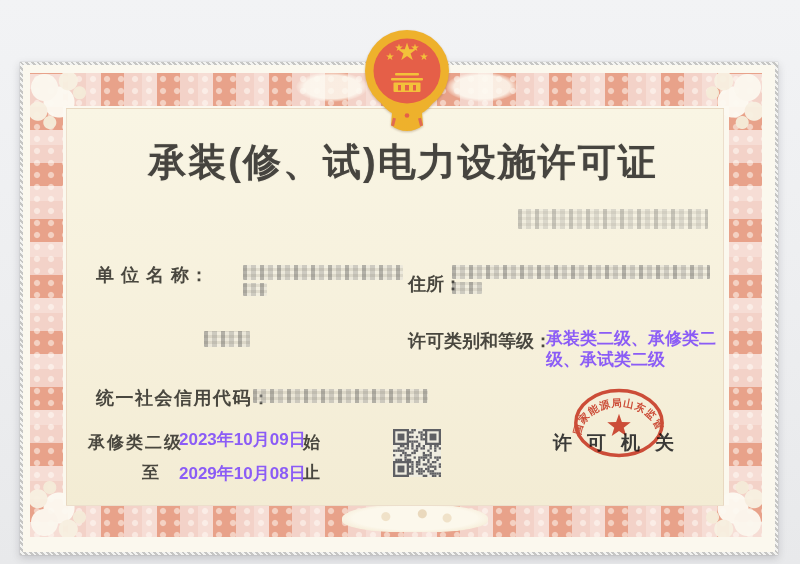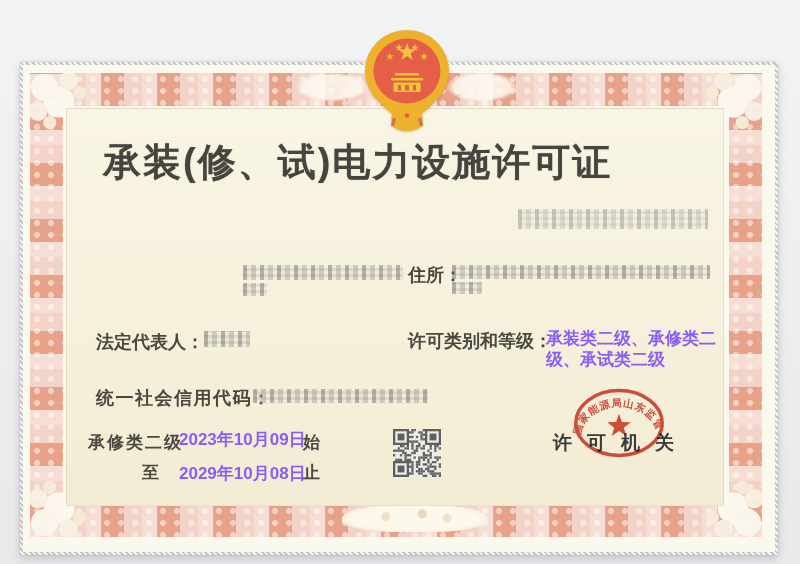--- a/index.html
+++ b/index.html
@@ -61,21 +61,21 @@
   
   .inner{
     position:absolute;left:66px;top:108px;width:656px;height:396px;
     background:linear-gradient(180deg,#f9f5e4 0%,#f6f0db 60%,#f3ecd4 100%);
     border:1px solid rgba(205,165,145,.28);
   }
   
   .emblem{position:absolute;left:362px;top:27px;width:90px;height:106px;filter:drop-shadow(0 1px 1px rgba(120,80,40,.35));}
   
   .title{
-    position:absolute;left:103px;top:137px;width:600px;text-align:left;
+    position:absolute;left:103px;top:137px;width:600px;text-align:center;
     font-size:38px;font-weight:700;letter-spacing:2px;color:#46443f;
     text-shadow:0 0 1px rgba(70,68,63,.4);
   }
   .lbl{position:absolute;font-size:18px;font-weight:700;color:#49473f;white-space:nowrap;}
   .val{position:absolute;font-size:17px;font-weight:600;color:#8b5cf6;}
   
   .mosaic{
     position:absolute;border-radius:1px;opacity:.78;
     background-image:
       repeating-linear-gradient(90deg,rgba(72,72,74,.50) 0 4px,rgba(150,150,152,.16) 4px 8px,rgba(105,105,108,.38) 8px 13px,rgba(170,170,172,.10) 13px 17px),
@@ -139,28 +139,28 @@
       <circle cx="45" cy="88.5" r="2.3" fill="#e55f48"></circle>
       <rect x="30" y="91" width="3" height="8" fill="#e06a52" transform="rotate(14 31.5 95)"></rect>
       <rect x="57" y="91" width="3" height="8" fill="#e06a52" transform="rotate(-14 58.5 95)"></rect>
     </svg>
   </div>
 
   <div class="title">承装(修、试)电力设施许可证</div>
 
   <div class="mosaic light serial"></div>
 
+  <div class="lbl" style="left:96px;top:263px;letter-spacing:1px;">单 位 名 称：</div>
   <div class="mosaic" style="left:243px;top:265px;width:160px;height:15px;"></div>
   <div class="mosaic" style="left:243px;top:283px;width:24px;height:13px;"></div>
 
-  <div class="lbl" style="left:408px;top:263px;">住所：</div>
+  <div class="lbl" style="left:408px;top:272px;">住所：</div>
   <div class="mosaic" style="left:452px;top:265px;width:258px;height:14px;"></div>
   <div class="mosaic" style="left:452px;top:282px;width:30px;height:12px;"></div>
 
-  <div class="lbl" style="left:96px;top:330px;">法定代表人：</div>
   <div class="mosaic" style="left:204px;top:331px;width:46px;height:16px;"></div>
 
   <div class="lbl" style="left:408px;top:329px;">许可类别和等级：</div>
   <div class="val" style="left:546px;top:328px;width:182px;line-height:21px;word-break:break-all;font-weight:700;">承装类二级、承修类二级、承试类二级</div>
 
   <div class="lbl" style="left:96px;top:386px;letter-spacing:1.5px;">统一社会信用代码：</div>
   <div class="mosaic" style="left:253px;top:389px;width:175px;height:14px;"></div>
 
   <div class="dates">
     <div class="lbl" style="left:88px;top:431px;font-size:17px;letter-spacing:2px;">承修类二级</div>

